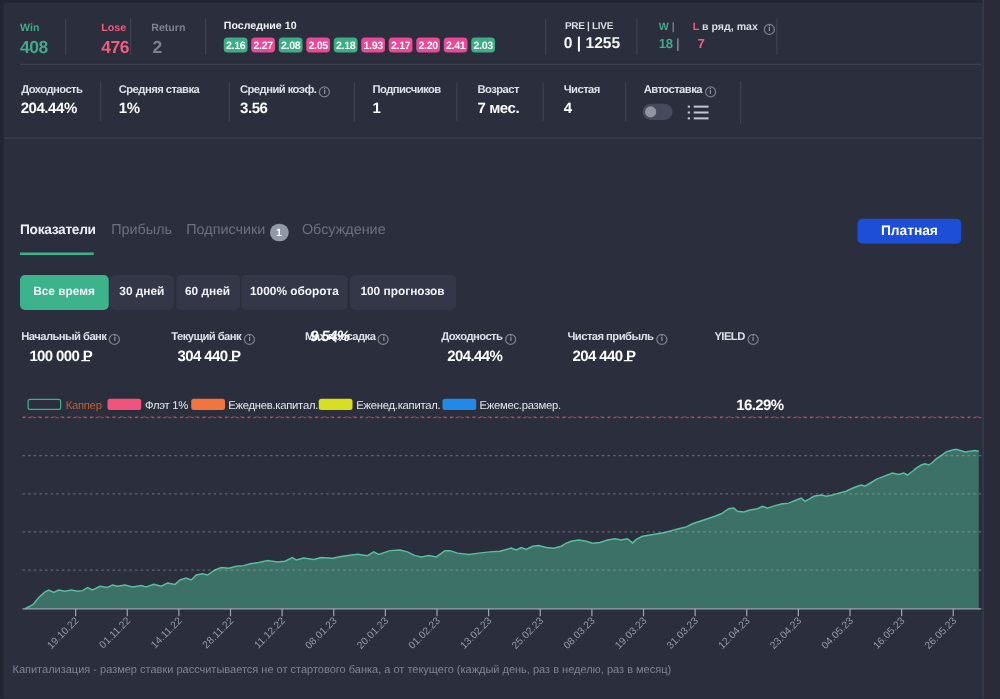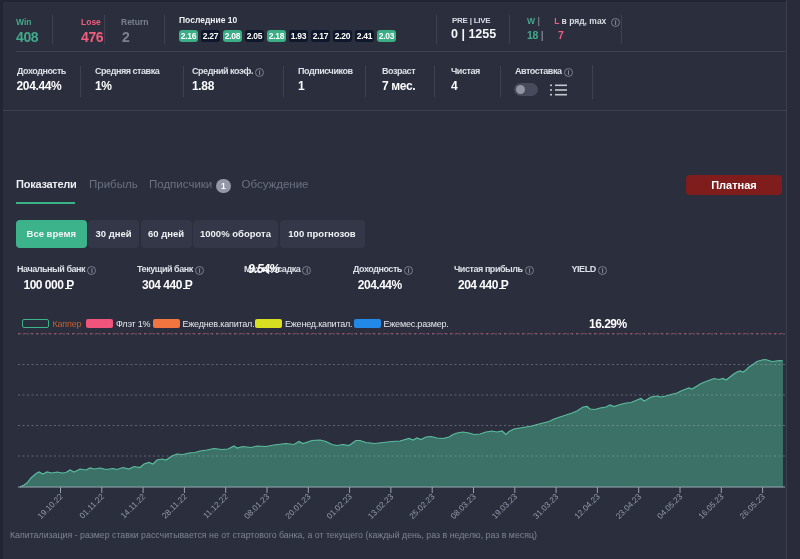--- a/index.html
+++ b/index.html
@@ -18,21 +18,21 @@
 .green { color:#42aa8a; }
 .pink { color:#f15d7e;padding-left:12px; }
 .gray { color:#7b8191; }
 .white { color:#f5f6f8; }
 .chip {
   position:absolute; top:30px; width:19px; height:11.5px;
   border-radius:3px; color:#fff; font-size:8.5px; font-weight:bold;
   text-align:center; line-height:12px; letter-spacing:-0.3px;
 }
 .chip.g { background:#3cae86; }
-.chip.p { background:#0f172a; }
+.chip.p { background:#ec4899; }
 .ico {
   display:inline-block; width:9px; height:9px; border:1px solid #79808f;
   border-radius:50%; font-size:6.5px; line-height:7.5px; text-align:center;
   color:#9299a8; font-weight:bold; vertical-align:-1px; font-style:normal;
 }
 .s2lab { font-size:9px; font-weight:bold; color:#dde0e8; letter-spacing:-0.45px; }
 .s2val { font-size:12px; font-weight:bold; color:#fbfcfd; letter-spacing:-0.35px; }
 .tab { font-size:11.5px; color:#6b7183; }
 .fchip {
   position:absolute; top:220px; height:28px; background:#333747;
@@ -87,21 +87,21 @@
 
 <div class="abs s2lab" style="left:17px; top:67px;">Доходность</div>
 <div class="abs s2val" style="left:16.5px; top:80.3px;">204.44%</div>
 <div class="vdiv" style="left:80px; top:66px; height:31px;"></div>
 
 <div class="abs s2lab" style="left:95px; top:67px;">Средняя ставка</div>
 <div class="abs s2val" style="left:95px; top:80.3px;">1%</div>
 <div class="vdiv" style="left:183px; top:66px; height:31px;"></div>
 
 <div class="abs s2lab" style="left:192px; top:67px;">Средний коэф. <span class="ico">i</span></div>
-<div class="abs s2val" style="left:192px; top:80.3px;">1.88</div>
+<div class="abs s2val" style="left:192px; top:80.3px;">3.56</div>
 <div class="vdiv" style="left:283px; top:66px; height:31px;"></div>
 
 <div class="abs s2lab" style="left:298px; top:67px;">Подписчиков</div>
 <div class="abs s2val" style="left:298px; top:80.3px;">1</div>
 <div class="vdiv" style="left:365px; top:66px; height:31px;"></div>
 
 <div class="abs s2lab" style="left:382px; top:67px;">Возраст</div>
 <div class="abs s2val" style="left:382px; top:80.3px;">7 мес.</div>
 <div class="vdiv" style="left:434px; top:66px; height:31px;"></div>
 
@@ -129,21 +129,21 @@
 
 <div class="hdiv" style="left:0px; top:110px; width:786px;"></div>
 
 <div class="abs" style="left:16px; top:178.9px; font-size:11px; font-weight:bold; color:#eceef2; letter-spacing:-0.25px;">Показатели</div>
 <div class="abs" style="left:16px; top:202px; width:59px; height:2px; background:#3bb389;"></div>
 <div class="abs tab" style="left:89px; top:178.7px;">Прибыль</div>
 <div class="abs tab" style="left:149px; top:178.7px;">Подписчики</div>
 <div class="abs" style="left:216px; top:178.5px; width:14.5px; height:14.5px; border-radius:50%; background:#9298a6; color:#fff; font-size:8.5px; font-weight:bold; text-align:center; line-height:14.5px;">1</div>
 <div class="abs tab" style="left:241.5px; top:178.7px;">Обсуждение</div>
 
-<div class="abs" style="left:686px; top:174.5px; width:96px; height:20px; background:#7f1d1d; border-radius:4px; color:#fff; font-size:11px; font-weight:bold; text-align:center; line-height:20px;">Платная</div>
+<div class="abs" style="left:686px; top:174.5px; width:83px; height:20px; background:#1d4ed8; border-radius:4px; color:#fff; font-size:11px; font-weight:bold; text-align:center; line-height:20px;">Платная</div>
 
 <div class="fchip" style="left:16px; width:70.5px; background:#3db38c;"><span>Все время</span></div>
 <div class="fchip" style="left:88px; width:51px;"><span>30 дней</span></div>
 <div class="fchip" style="left:140.5px; width:51px;"><span>60 дней</span></div>
 <div class="fchip" style="left:193px; width:85px;"><span>1000% оборота</span></div>
 <div class="fchip" style="left:279.5px; width:85px;"><span>100 прогнозов</span></div>
 
 <div class="abs stlab" style="left:17px; top:265px;">Начальный банк <span class="ico">i</span></div>
 <div class="abs stval" style="left:23.5px; top:278.8px;">100 000 <span class="rub">Р</span></div>
 

